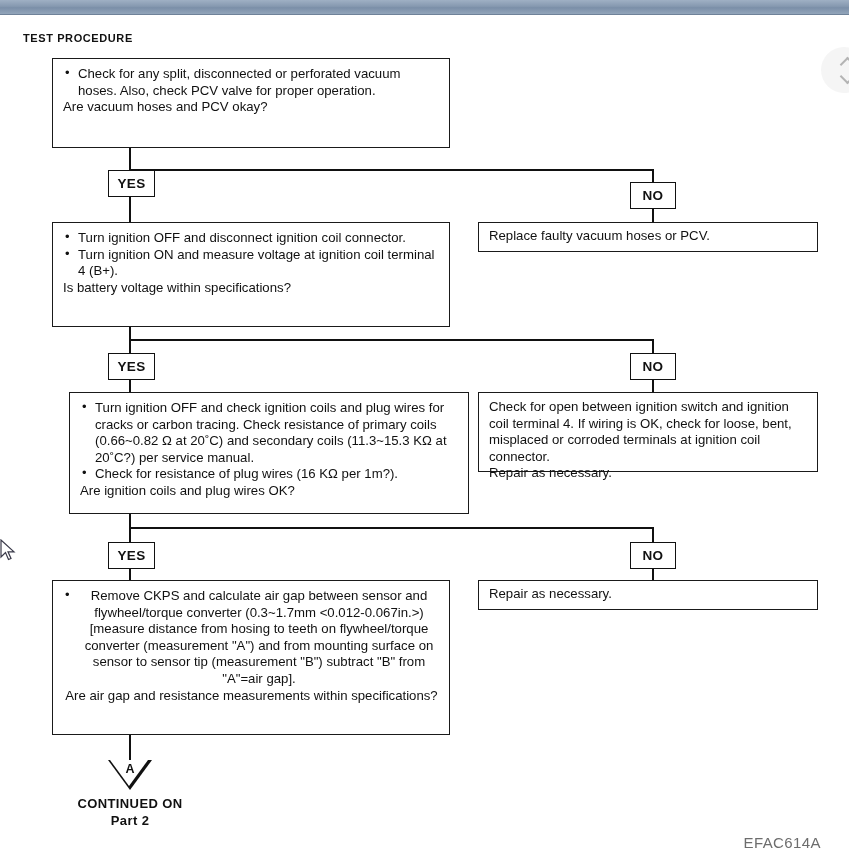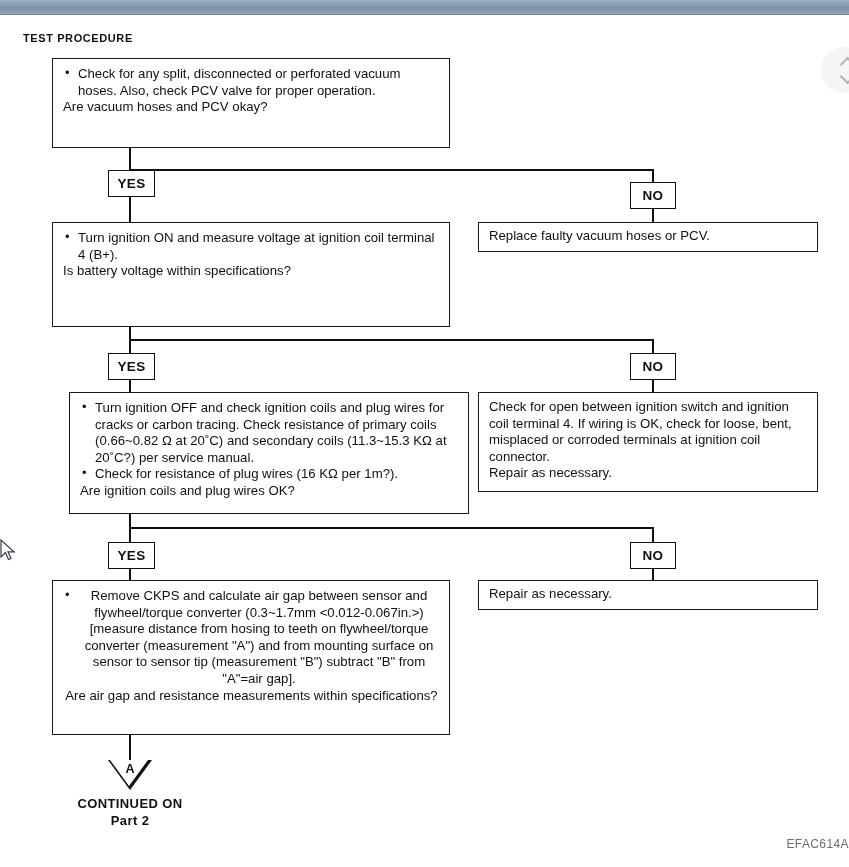--- a/index.html
+++ b/index.html
@@ -74,21 +74,21 @@
   }
   #continue-marker .tri-letter{
     position:absolute;left:0;top:2px;width:44px;text-align:center;
     font-size:12.5px;font-weight:bold;color:#111;
   }
   .continue-caption{
     position:absolute;text-align:center;font-weight:bold;font-size:13px;
     letter-spacing:.4px;line-height:17px;
   }
   #figure-code{
-    position:absolute;right:0;bottom:16px;font-size:12px;color:#6d6d6d;
+    position:absolute;right:28px;bottom:16px;font-size:15px;color:#6d6d6d;
     letter-spacing:.4px;white-space:nowrap;margin-left:19px;
   }
   
   #mouse-cursor{position:absolute;left:0px;top:524px;width:18px;height:24px;}
 </style>
 </head>
 <body>
 
 <div id="viewer-topbar"></div>
 
@@ -114,36 +114,37 @@
   <div class="decision" style="left:630px;top:167px;width:46px;height:27px;">NO</div>
 
   <div class="vline" style="left:129px;top:182px;height:25px;"></div>
   <div class="vline" style="left:652px;top:194px;height:13px;"></div>
 
   <div class="fbox" id="box-step1-no" style="left:478px;top:207px;width:340px;height:30px;padding-top:5px;">
     <p>Replace faulty vacuum hoses or PCV.</p>
   </div>
 
   <div class="fbox" id="box-step2" style="left:52px;top:207px;width:398px;height:105px;">
+    <p class="bullet">Turn ignition OFF and disconnect ignition coil connector.</p>
     <p class="bullet">Turn ignition ON and measure voltage at ignition coil terminal 4 (B+).</p>
     <p>Is battery voltage within specifications?</p>
   </div>
 
   <div class="vline" style="left:129px;top:312px;height:13px;"></div>
   <div class="hline" style="left:129px;top:324px;width:524px;"></div>
   <div class="vline" style="left:652px;top:324px;height:14px;"></div>
   <div class="vline" style="left:129px;top:324px;height:14px;"></div>
 
   <div class="decision" style="left:108px;top:338px;width:47px;height:27px;">YES</div>
   <div class="decision" style="left:630px;top:338px;width:46px;height:27px;">NO</div>
 
   <div class="vline" style="left:129px;top:365px;height:12px;"></div>
   <div class="vline" style="left:652px;top:365px;height:12px;"></div>
 
-  <div class="fbox" id="box-step2-no" style="left:478px;top:377px;width:340px;height:100px;padding-top:6px;">
+  <div class="fbox" id="box-step2-no" style="left:478px;top:377px;width:340px;height:80px;padding-top:6px;">
     <p style="white-space:pre-line;">Check for open between ignition switch and ignition coil terminal 4. If wiring is OK, check for loose, bent, misplaced or corroded terminals at ignition coil connector.
 Repair as necessary.</p>
   </div>
 
   <div class="fbox" id="box-step3" style="left:52px;top:377px;width:400px;height:122px;margin-left:17px;">
     <p class="bullet">Turn ignition OFF and check ignition coils and plug wires for cracks or carbon tracing. Check resistance of primary coils (0.66~0.82 Ω at 20˚C) and secondary coils (11.3~15.3 KΩ at 20˚C?) per service manual.</p>
     <p class="bullet">Check for resistance of plug wires (16 KΩ per 1m?).</p>
     <p>Are ignition coils and plug wires OK?</p>
   </div>
 

